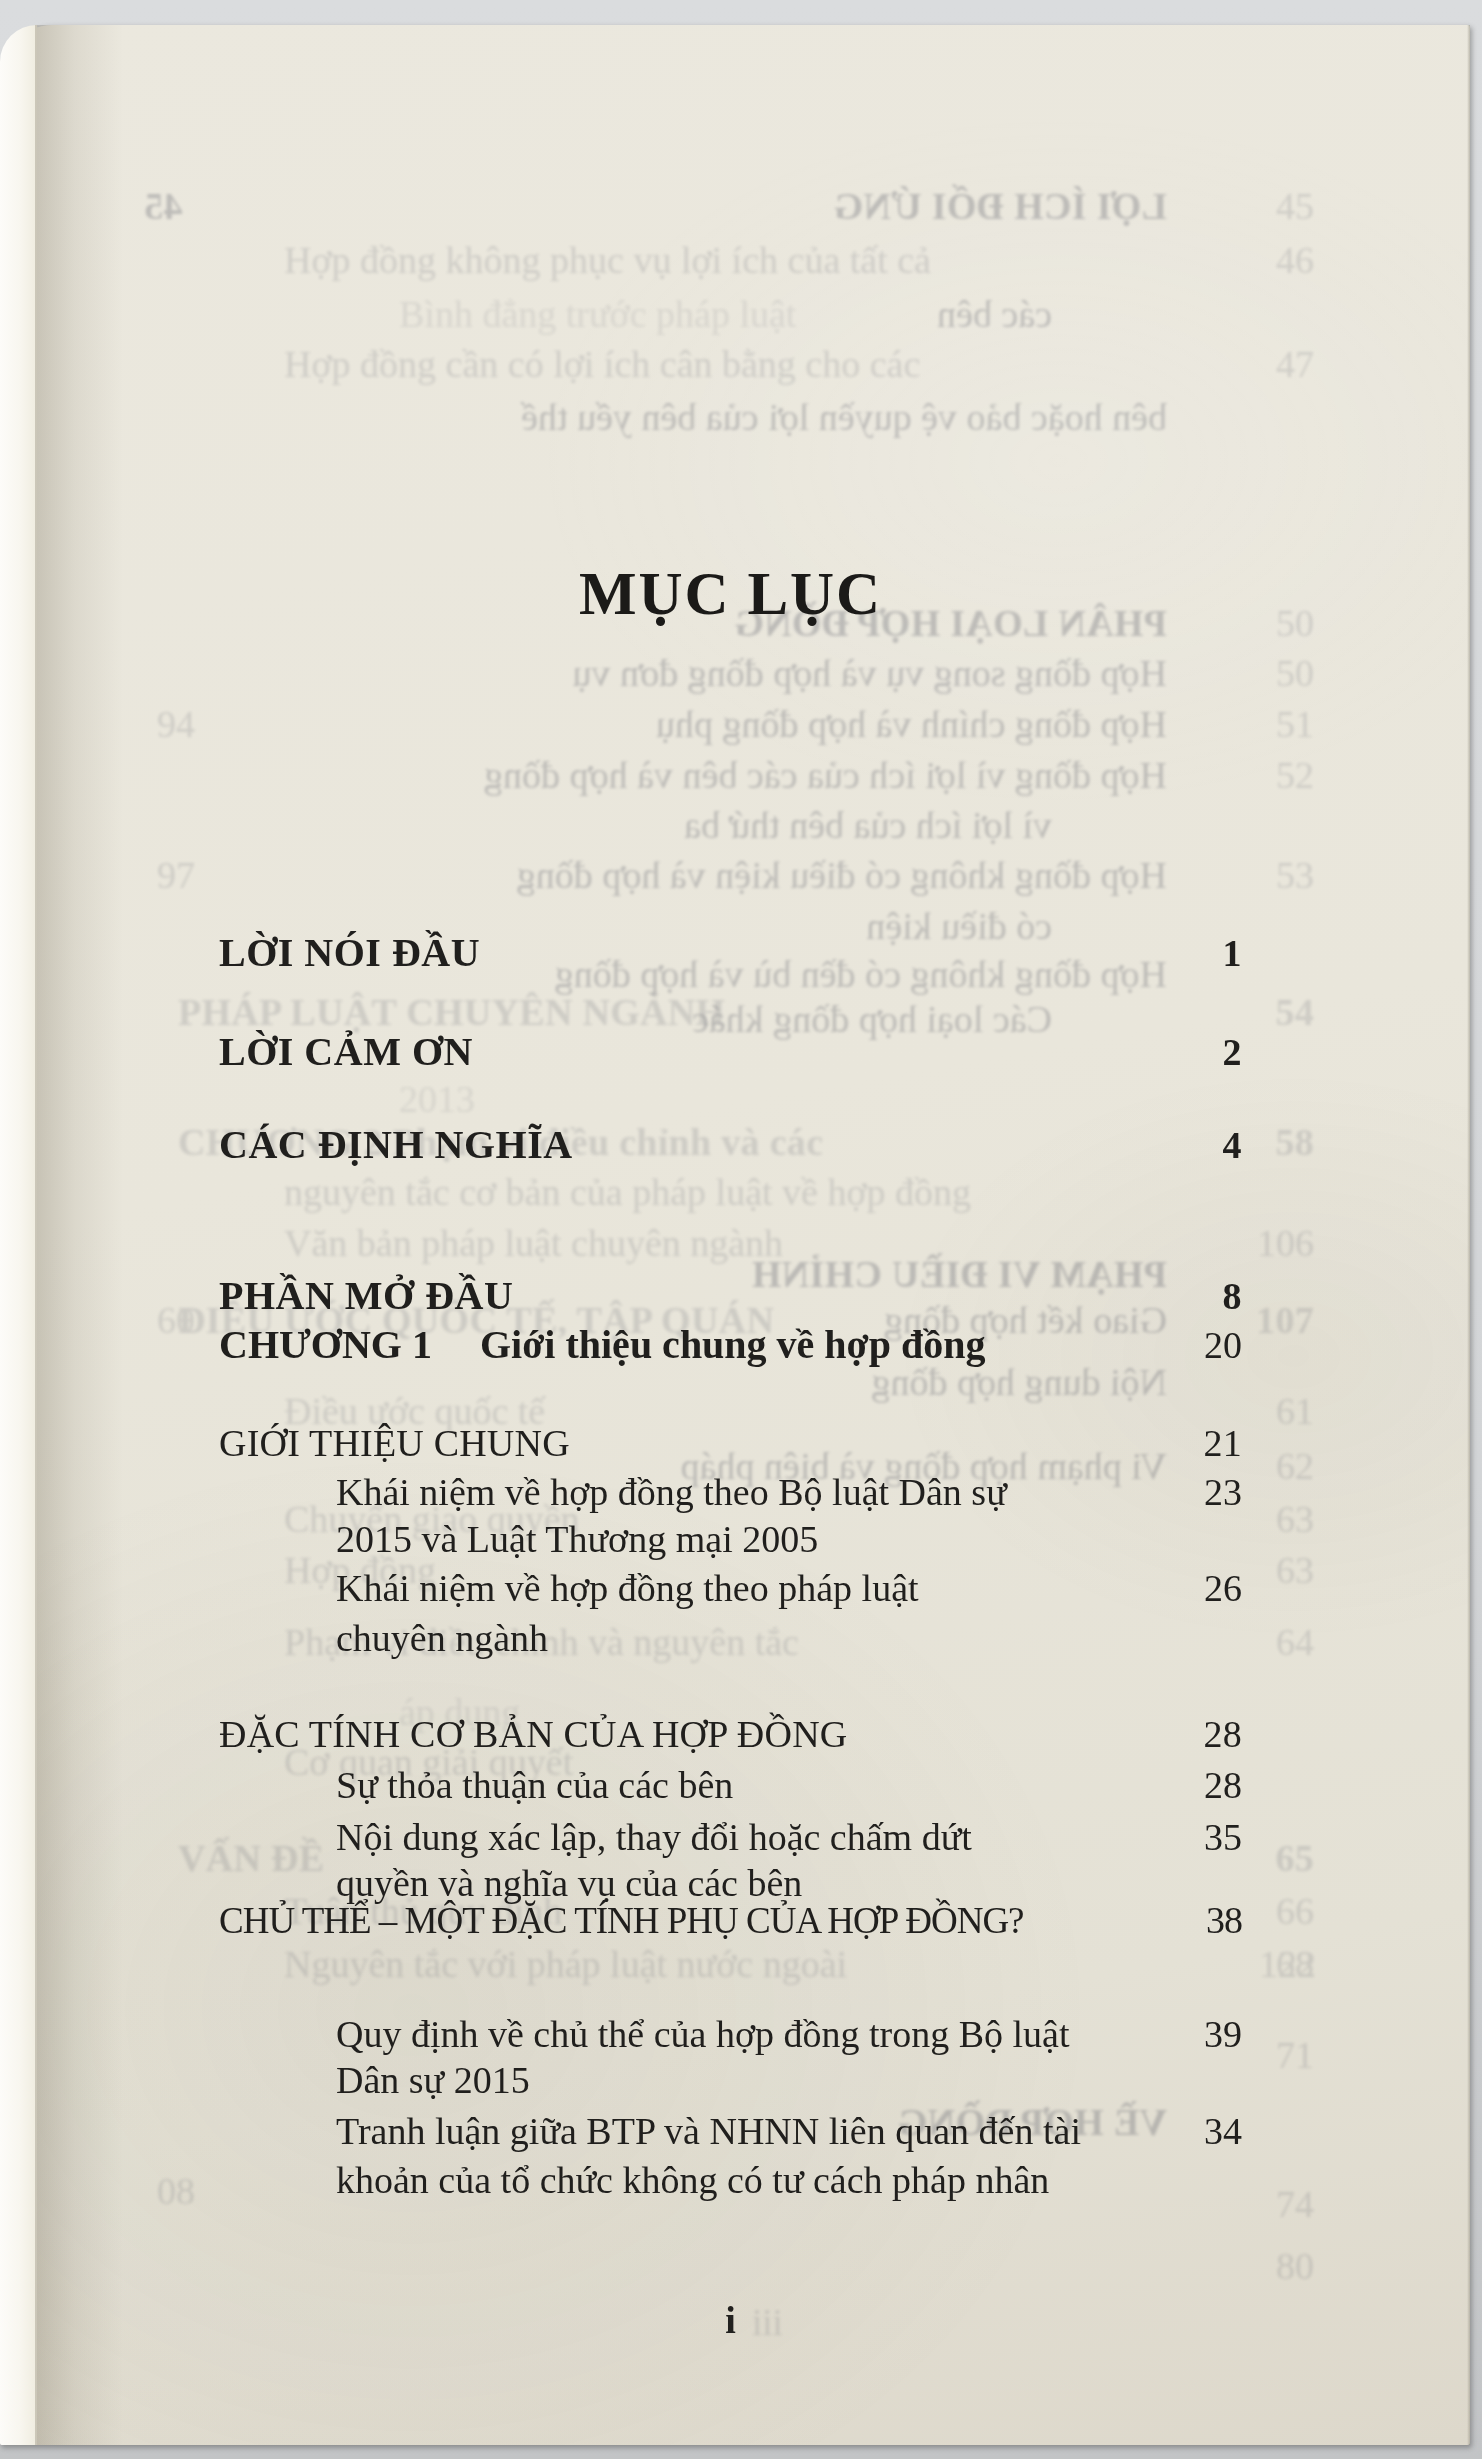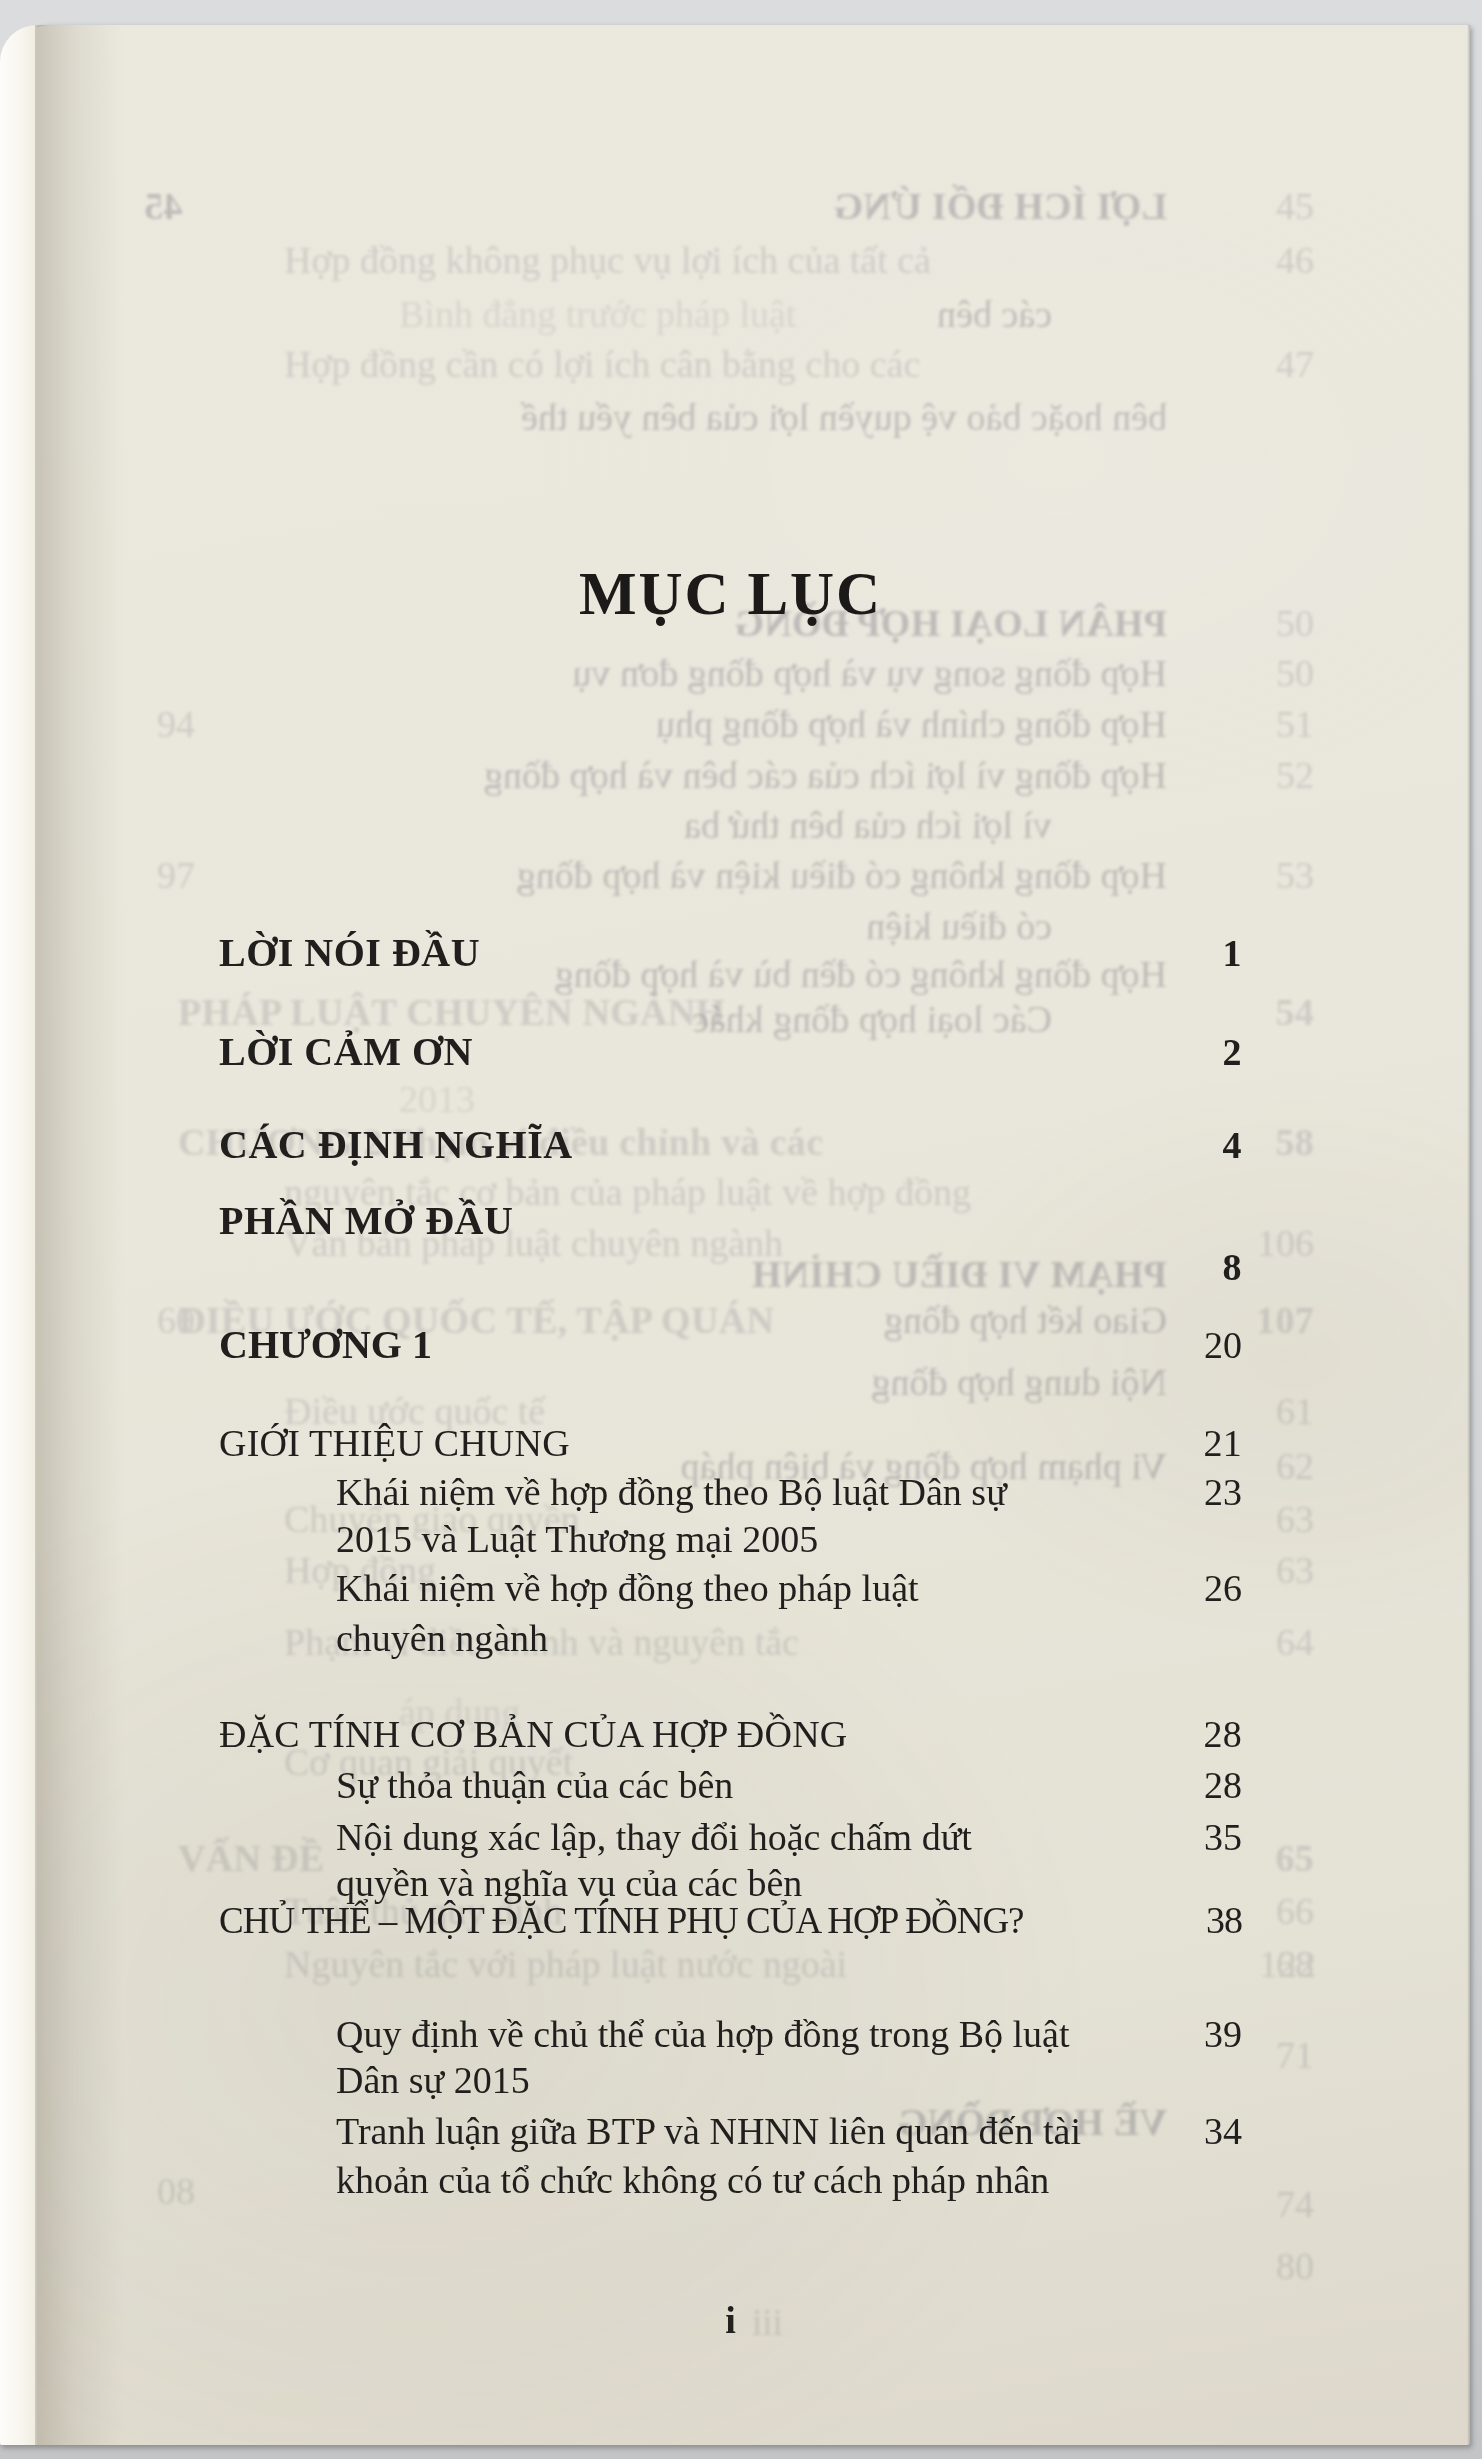--- a/index.html
+++ b/index.html
@@ -357,28 +357,29 @@
 
           <span class="num">2</span>
         </div>
 
         <div class="trow h1" style="top: 1096px;">
           <span class="lbl">CÁC ĐỊNH NGHĨA</span>
 
           <span class="num">4</span>
         </div>
 
-        <div class="trow h1" style="top: 1172px; flex-direction: column;">
+        <div class="trow h1" style="top: 1247px;">
           <span class="lbl">PHẦN MỞ ĐẦU</span>
 
           <span class="num">8</span>
         </div>
 
         <div class="trow chapter" style="top: 1296px;">
           <span class="lbl">CHƯƠNG 1</span>
+          <span class="lbl2">Giới thiệu chung về hợp đồng</span>
           <span class="num">20</span>
         </div>
 
         <div class="trow caps" style="top: 1396px;">
           <span class="lbl">GIỚI THIỆU CHUNG</span>
 
           <span class="num">21</span>
         </div>
 
         <div class="trow sub" style="top: 1445px;">

